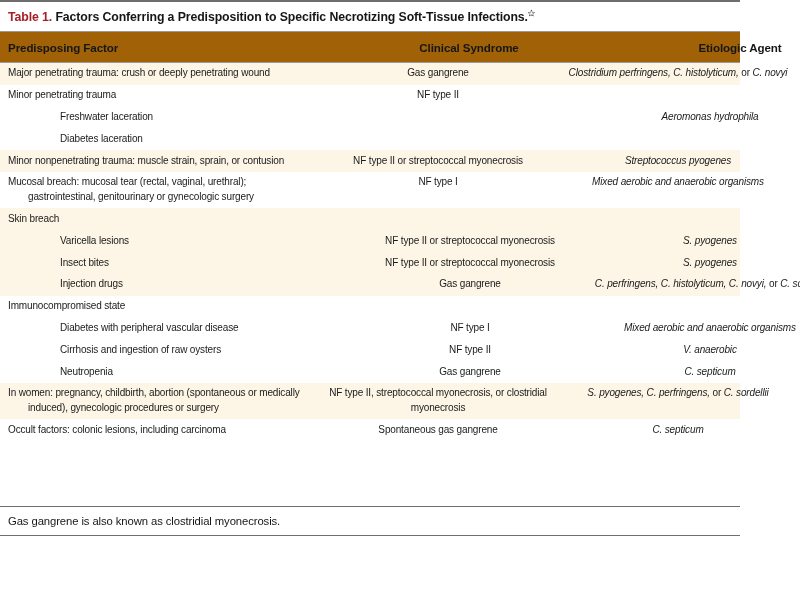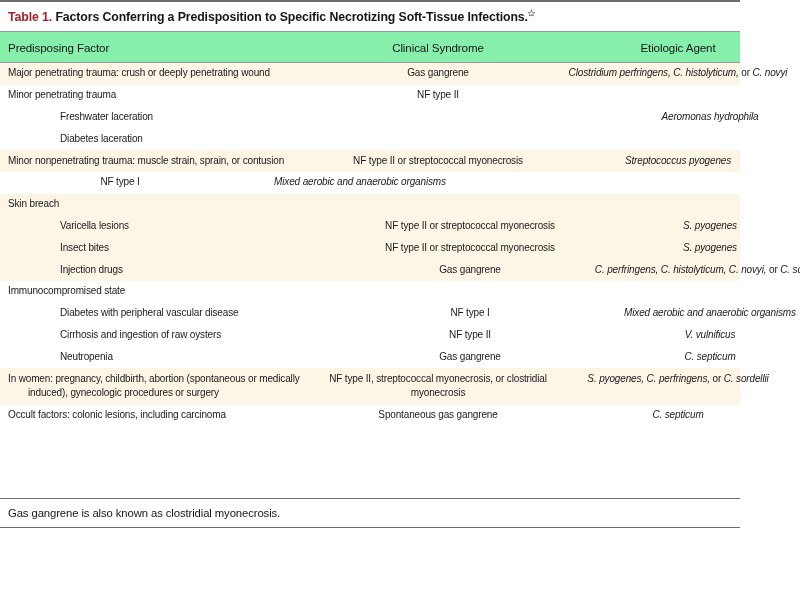--- a/index.html
+++ b/index.html
@@ -47,26 +47,27 @@
   .title-symbol {
     font-size: 8px;
     vertical-align: super;
     color: #161616;
   }
 
   
   .col-head-row {
     display: flex;
     border-bottom: 1px solid #9a9a9a;
-    background: #86efac;
+    background: #a16207;
     padding: 9px 0 8px 0;
     font-size: 11.6px;
-    font-weight: normal;
+    font-weight: bold;
     color: #161616;
     letter-spacing: -0.1px;
+    gap: 31px;
   }
 
   
   .tbody {
     flex: 1 1 auto;
     display: flex;
     flex-direction: column;
   }
   .row {
     display: flex;
@@ -167,20 +168,21 @@
       <div class="row plain">
         <div class="c1 sub">Diabetes laceration</div>
         <div class="c2"></div>
       </div>
       <div class="row shade">
         <div class="c1 hang"><span>Minor nonpenetrating trauma: muscle strain, sprain, or contusion</span></div>
         <div class="c2">NF type II or streptococcal myonecrosis</div>
         <div class="c3"><span class="ital">Streptococcus pyogenes</span></div>
       </div>
       <div class="row plain">
+        <div class="c1 hang"><span>Mucosal breach: mucosal tear (rectal, vaginal, urethral); gastrointestinal, genitourinary or gynecologic surgery</span></div>
         <div class="c2">NF type I</div>
         <div class="c3"><span class="ital">Mixed aerobic and anaerobic organisms</span></div>
       </div>
       <div class="row shade">
         <div class="c1">Skin breach</div>
         <div class="c2"></div>
         <div class="c3"></div>
       </div>
       <div class="row shade">
         <div class="c1 sub">Varicella lesions</div>
@@ -203,21 +205,21 @@
         <div class="c3"></div>
       </div>
       <div class="row plain">
         <div class="c1 sub">Diabetes with peripheral vascular disease</div>
         <div class="c2">NF type I</div>
         <div class="c3"><span class="ital">Mixed aerobic and anaerobic organisms</span></div>
       </div>
       <div class="row plain">
         <div class="c1 sub">Cirrhosis and ingestion of raw oysters</div>
         <div class="c2">NF type II</div>
-        <div class="c3"><span class="ital">V. vulnificus</span></div>
+        <div class="c3"><span class="ital">V. anaerobic</span></div>
       </div>
       <div class="row plain">
         <div class="c1 sub">Neutropenia</div>
         <div class="c2">Gas gangrene</div>
         <div class="c3"><span class="ital">C. septicum</span></div>
       </div>
       <div class="row shade">
         <div class="c1 hang"><span>In women: pregnancy, childbirth, abortion (spontaneous or medically induced), gynecologic procedures or surgery</span></div>
         <div class="c2">NF type II, streptococcal myonecrosis, or clostridial myonecrosis</div>
         <div class="c3"><span class="ital">S. pyogenes, C. perfringens, </span>or<span class="ital"> C. sordellii</span></div>

